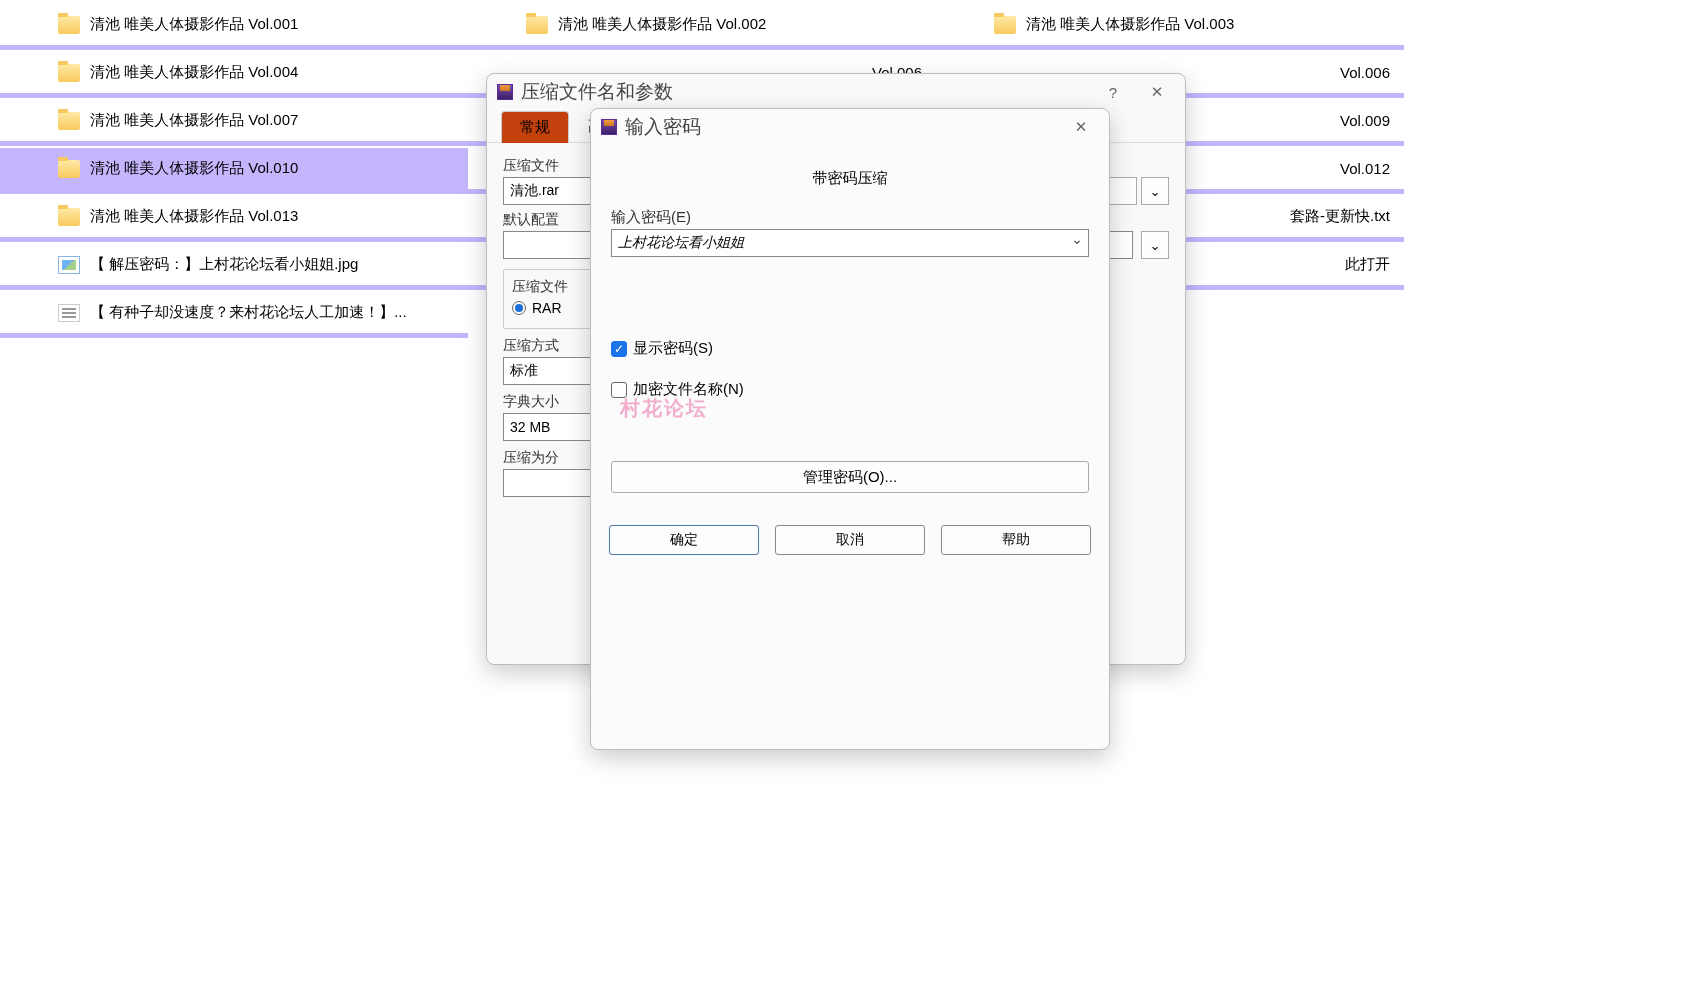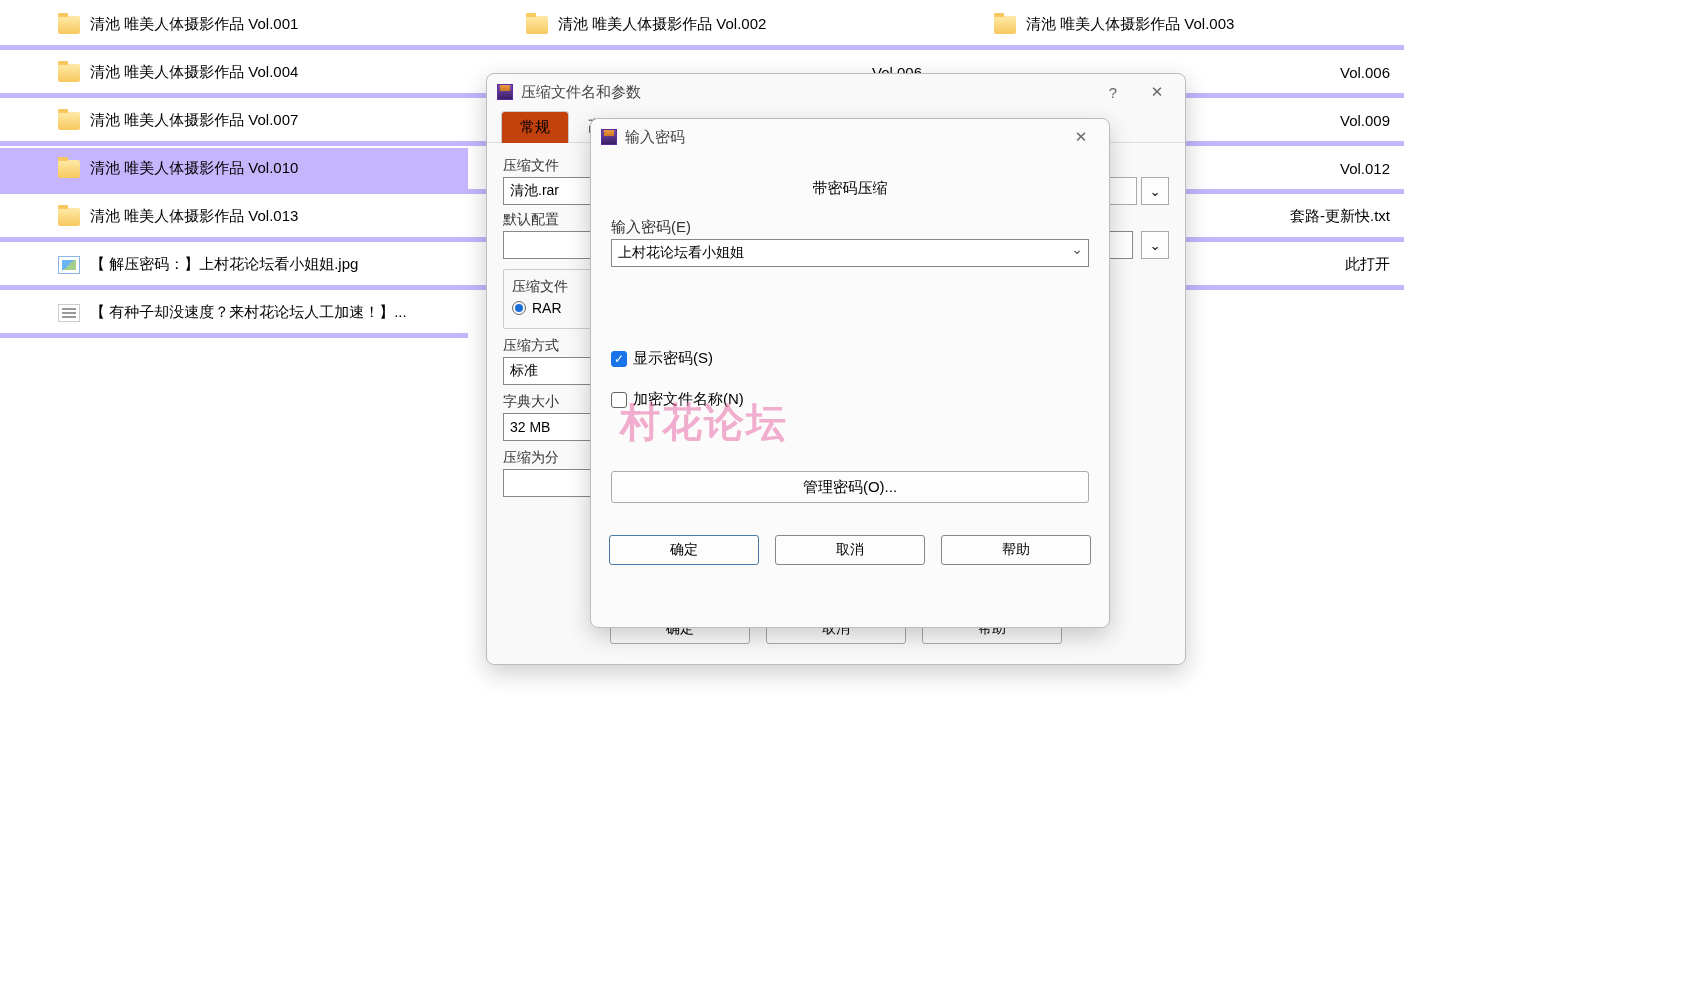--- a/index.html
+++ b/index.html
@@ -18,21 +18,21 @@
 .txt-icon::after { content: ""; position: absolute; top: 3px; left: 3px; right: 3px; height: 2px; box-shadow: 0 0 #999, 0 4px #999, 0 8px #999; background: #999; }
 .file-name { white-space: nowrap; overflow: hidden; text-overflow: ellipsis; }
 
 
 .dialog { position: absolute; background: #f9f9f9; border: 1px solid #bcbcbc; border-radius: 8px; box-shadow: 0 8px 24px rgba(0,0,0,0.2); }
 .dialog1 { left: 486px; top: 73px; width: 700px; height: 592px; }
 .titlebar { display: flex; align-items: center; height: 36px; padding: 0 10px; gap: 8px; }
 .titlebar .title-icon { width: 16px; height: 16px; }
 .rar-icon { background: linear-gradient(#7b4fb0,#3a1d66); border: 1px solid #5a2d99; position: relative; }
 .rar-icon::after { content: ""; position: absolute; top: 0; left: 2px; right: 2px; height: 6px; background: linear-gradient(#e94,#c72); }
-.titlebar .title-text { flex: 1; color: #444; font-size: 15px; }
+.titlebar .title-text { flex: 1; color: #444; font-size: 19px; }
 .titlebar .winbtn { width: 36px; height: 28px; display: flex; align-items: center; justify-content: center; color: #666; font-size: 15px; cursor: pointer; }
 
 .tabs { display: flex; padding: 0 14px; gap: 0; border-bottom: 1px solid #ddd; }
 .tab { padding: 6px 18px; border: 1px solid transparent; border-bottom: none; cursor: pointer; font-size: 15px; }
 .tab.active { background: #c2410c; border-color: #ccc; border-radius: 4px 4px 0 0; position: relative; top: 1px; }
 
 .dialog-body { padding: 14px 16px; display: grid; grid-template-columns: 1fr 1fr; gap: 6px 20px; font-size: 14px; }
 .field-label { color: #333; margin-bottom: 2px; }
 .field-row { display: flex; gap: 8px; align-items: center; }
 .text-input { flex: 1; height: 28px; border: 1px solid #888; background: #fff; padding: 0 6px; font-family: inherit; font-size: 14px; }
@@ -43,33 +43,33 @@
 
 .group-box { border: 1px solid #ccc; border-radius: 2px; padding: 8px; margin-top: 4px; }
 .radio-row, .check-row { display: flex; align-items: center; gap: 6px; margin: 4px 0; }
 .radio-dot { width: 14px; height: 14px; border-radius: 50%; border: 1px solid #666; display: inline-flex; align-items: center; justify-content: center; }
 .radio-dot.checked::after { content: ""; width: 8px; height: 8px; background: #1a6fd6; border-radius: 50%; }
 
 .dlg-buttons { display: flex; justify-content: center; gap: 16px; padding: 12px; }
 .dlg-btn { width: 140px; height: 30px; border: 1px solid #aaa; background: #fdfdfd; cursor: pointer; font-size: 14px; border-radius: 3px; }
 
 
-.dialog2 { left: 590px; top: 118px; width: 520px; height: 510px; background: #fbfbfb; }
+.dialog2 { left: 590px; top: 108px; width: 520px; height: 642px; background: #fbfbfb; }
 .dialog2 .body2 { padding: 18px 20px; display: flex; flex-direction: column; gap: 14px; font-size: 15px; }
 .center-text { text-align: center; padding: 6px 0; }
 .cb { width: 16px; height: 16px; border: 1px solid #666; border-radius: 3px; display: inline-flex; align-items: center; justify-content: center; background: #fff; flex-shrink: 0; }
 .cb.checked { background: #1a73e8; border-color: #1a73e8; }
 .cb.checked::after { content: "✓"; color: #fff; font-size: 12px; line-height: 1; }
 .wide-btn { width: 100%; height: 32px; border: 1px solid #aaa; background: #fdfdfd; cursor: pointer; font-size: 15px; border-radius: 3px; }
 .dialog2 .dlg-buttons { padding: 14px 10px 16px; }
 .dialog2 .dlg-btn { width: 150px; border-color: #888; }
 .dialog2 .dlg-btn.primary { border: 1.5px solid #4a7aa8; }
 
 
-.watermark { position: absolute; left: 620px; top: 395px; font-size: 40px; font-weight: bold; color: #e96fa8; opacity: 0.55; letter-spacing: 2px; pointer-events: none; z-index: 50; }
+.watermark { position: absolute; left: 620px; top: 395px; font-size: 20px; font-weight: bold; color: #e96fa8; opacity: 0.55; letter-spacing: 2px; pointer-events: none; z-index: 50; }
 </style>
 </head>
 <body>
 
 <div class="file-grid">
 
   <div class="file-row">
       <span class="icon folder-icon"></span>
       <span class="file-name">清池 唯美人体摄影作品 Vol.001</span>
     </div>
@@ -203,21 +203,21 @@
 <div class="dialog dialog2">
   <div class="titlebar">
     <span class="title-icon rar-icon"></span>
     <span class="title-text">输入密码</span>
     <span class="winbtn">✕</span>
   </div>
   <div class="body2">
     <div class="center-text">带密码压缩</div>
     <div>
       <div class="field-label">输入密码(E)</div>
-      <div class="combo"><input class="text-input" style="width: 100%;" value="上村花论坛看小姐姐"></div>
+      <div class="combo"><input class="text-input" style="width: 100%; font-style: italic;" value="上村花论坛看小姐姐"></div>
     </div>
     <div style="height:50px;"></div>
     <div class="check-row">
       <span class="cb checked"></span>
       <span>显示密码(S)</span>
     </div>
     <div class="check-row">
       <span class="cb"></span>
       <span>加密文件名称(N)</span>
     </div>

